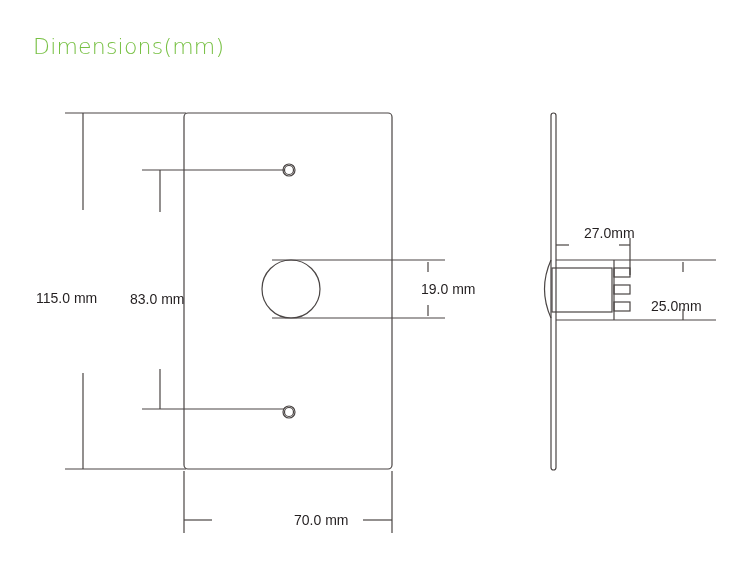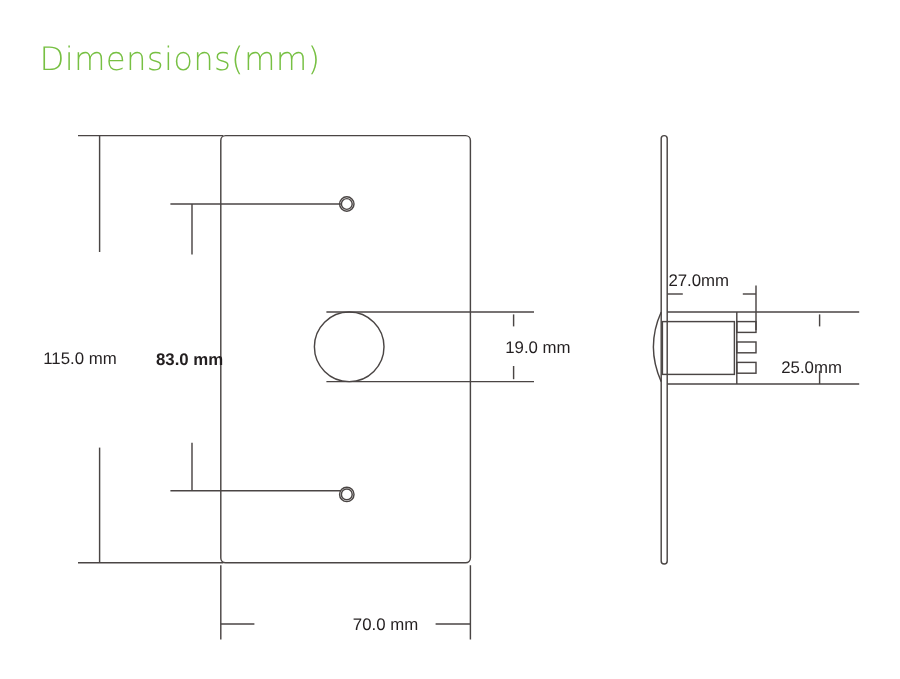--- a/index.html
+++ b/index.html
@@ -1,17 +1,17 @@
 <!DOCTYPE html>
 <html><head>
 <meta charset="utf-8">
 <style>
   html, body { margin:0; padding:0; background:#ffffff; }
   body { width:750px; height:566px; position:relative; overflow:hidden; font-family:"Liberation Sans", sans-serif; }
-  .title { position:absolute; left:33px; top:34px; font-size:27px; color:#77c043; font-family:"DejaVu Sans", sans-serif; font-weight:300; letter-spacing:0.2px; }
+  .title { position:absolute; left:33px; top:34px; font-size:22px; color:#77c043; font-family:"DejaVu Sans", sans-serif; font-weight:300; letter-spacing:0.2px; }
   svg { position:absolute; left:0; top:0; }
   .lbl { position:absolute; font-size:14px; color:#231f20; white-space:nowrap; font-family:"Liberation Sans", sans-serif; }
 </style>
 </head>
 <body>
 
 <div class="title">Dimensions(mm)</div>
 
 <svg width="750" height="566" viewBox="0 0 750 566">
   <g fill="none" stroke="#4a4544" stroke-width="1.2">
@@ -59,17 +59,17 @@
     <line x1="556" y1="245" x2="569" y2="245"></line>
     <line x1="619" y1="245" x2="630" y2="245"></line>
     <line x1="630" y1="238" x2="630" y2="275"></line>
 
     <line x1="683" y1="262" x2="683" y2="272"></line>
     <line x1="683" y1="309" x2="683" y2="320"></line>
   </g>
 </svg>
 
 <div class="lbl" style="left:36px; top:290px;">115.0 mm</div>
-<div class="lbl" style="left:130px; top:291px;font-weight:bold;">83.0 mm</div>
+<div class="lbl" style="left:130px; top:291px;">83.0 mm</div>
 <div class="lbl" style="left:409px; top:281px;margin-left:12px;">19.0 mm</div>
 <div class="lbl" style="left:254px; top:512px;margin-left:40px;">70.0 mm</div>
-<div class="lbl" style="left:557px; top:225px;">27.0mm</div>
+<div class="lbl" style="left:584px; top:225px;">27.0mm</div>
 <div class="lbl" style="left:651px; top:281px;margin-top:17px;">25.0mm</div>
 
 </body></html>

